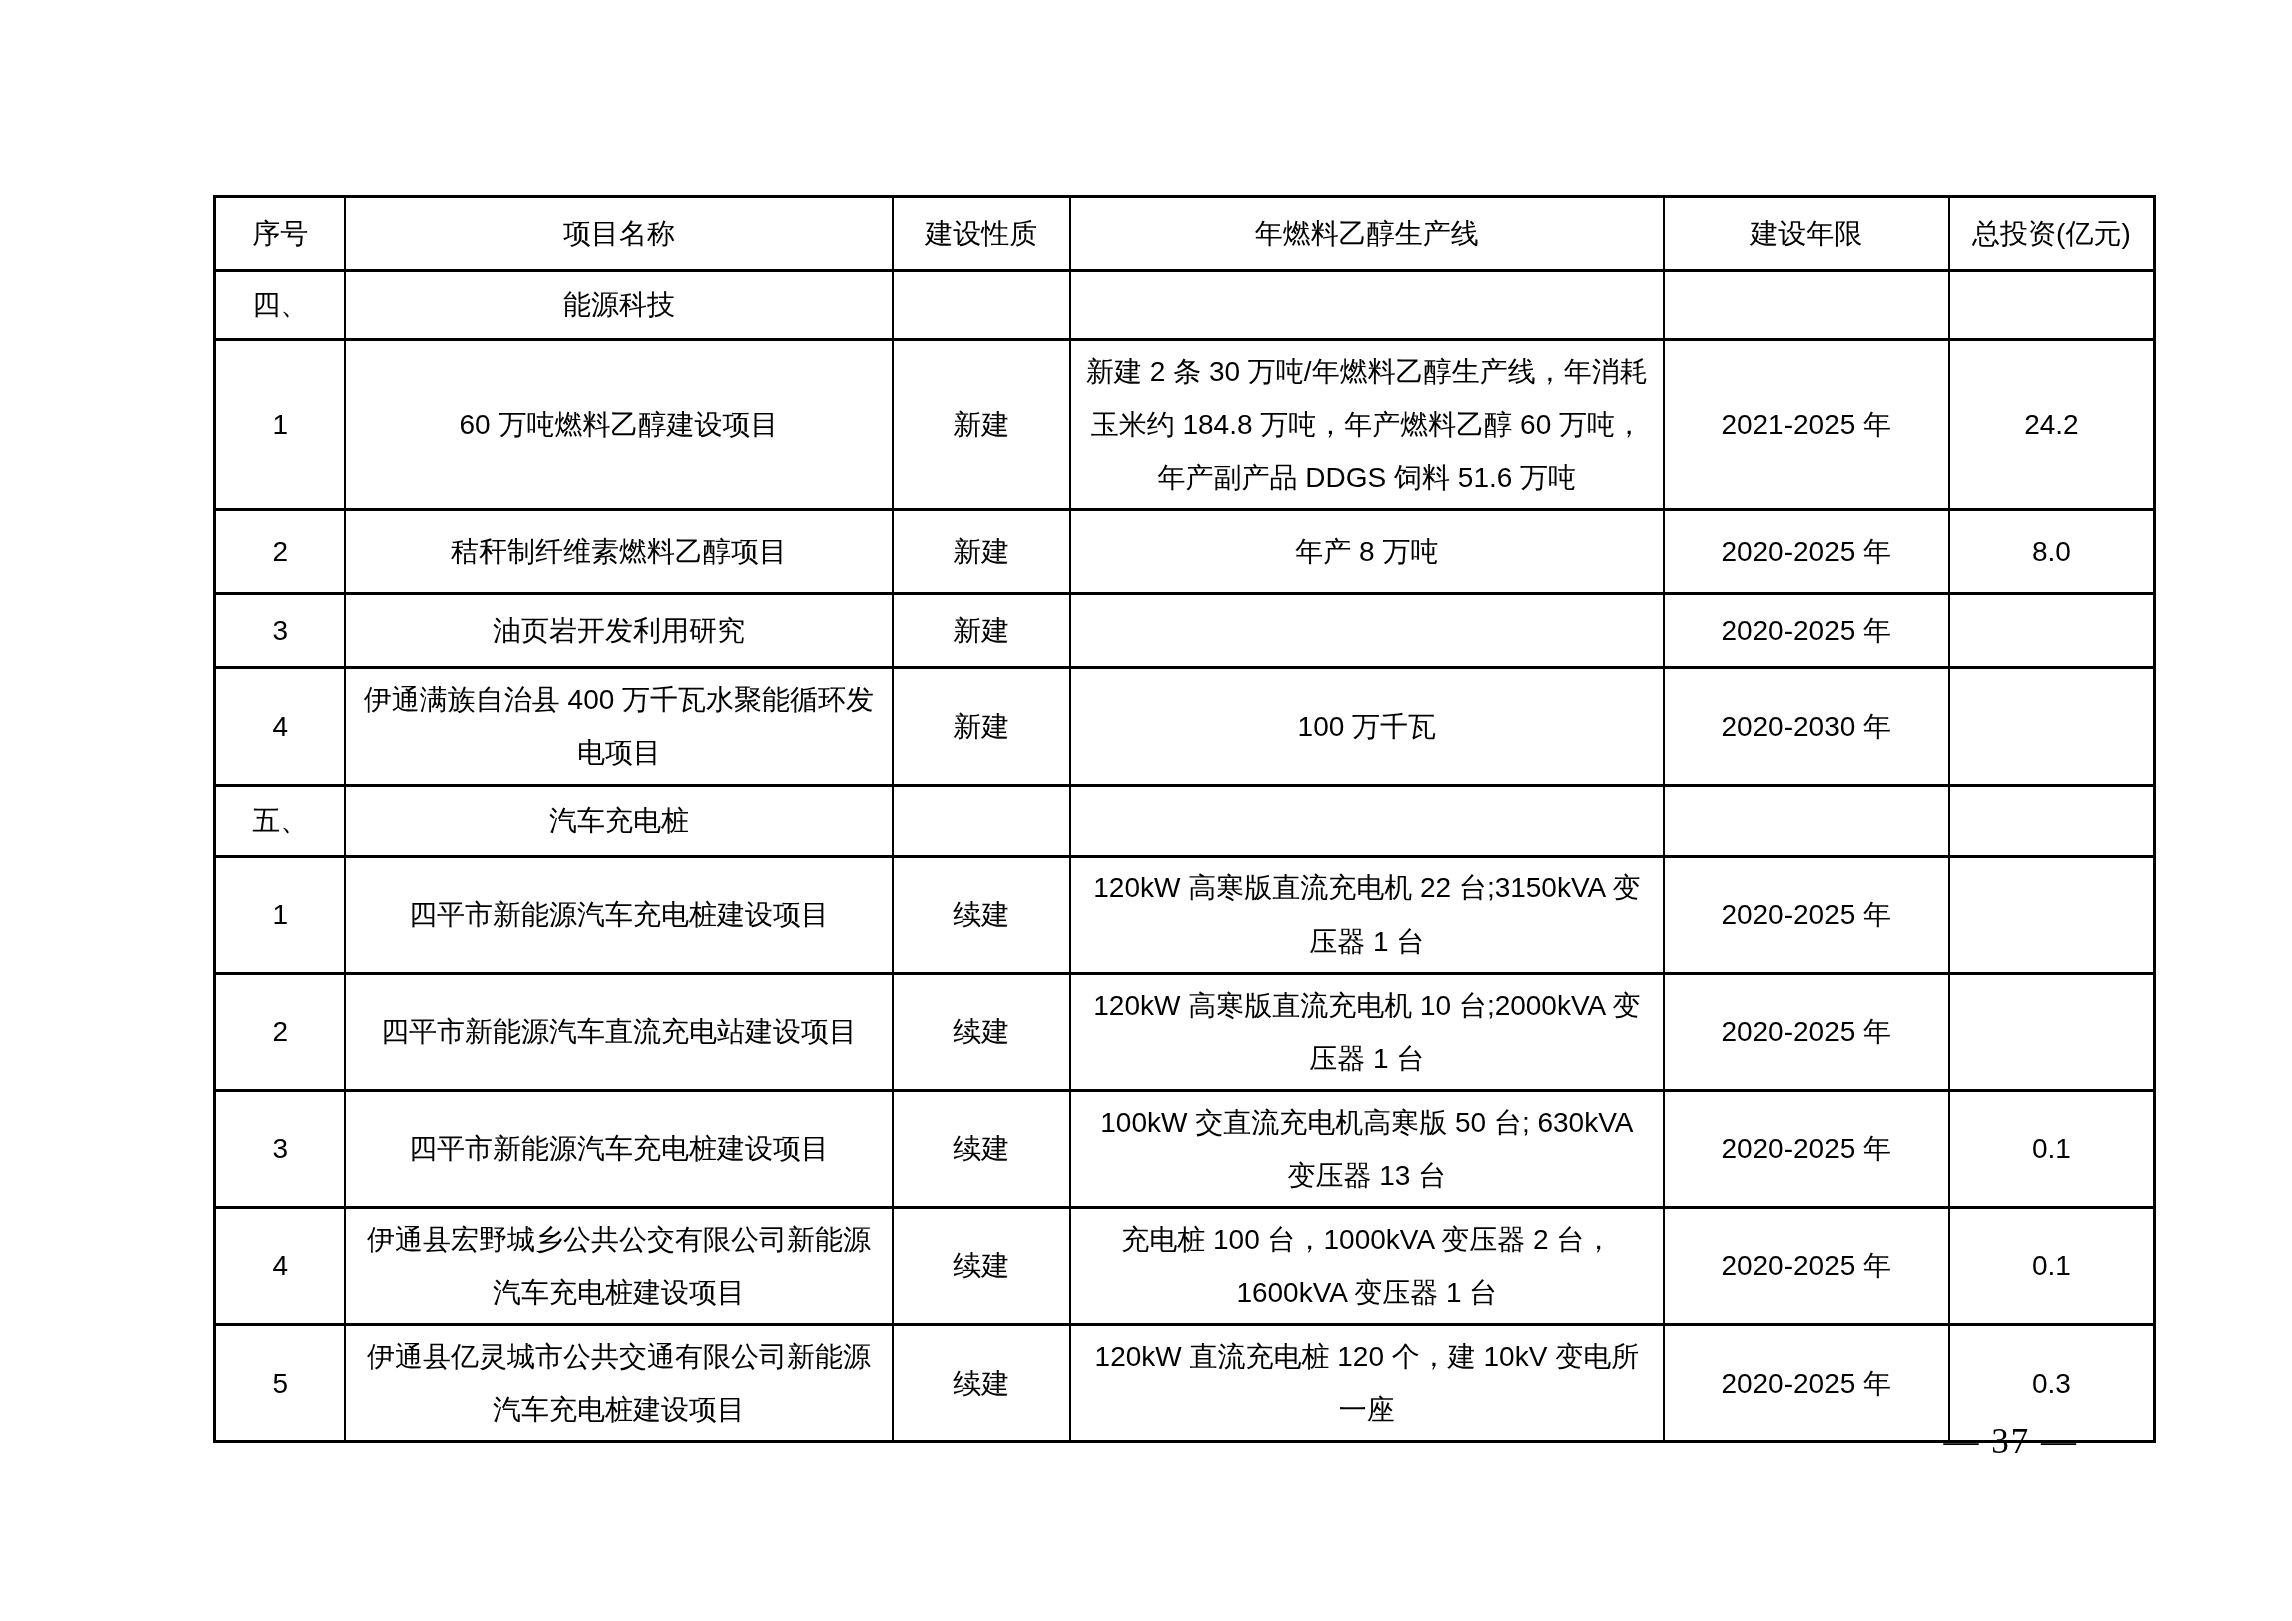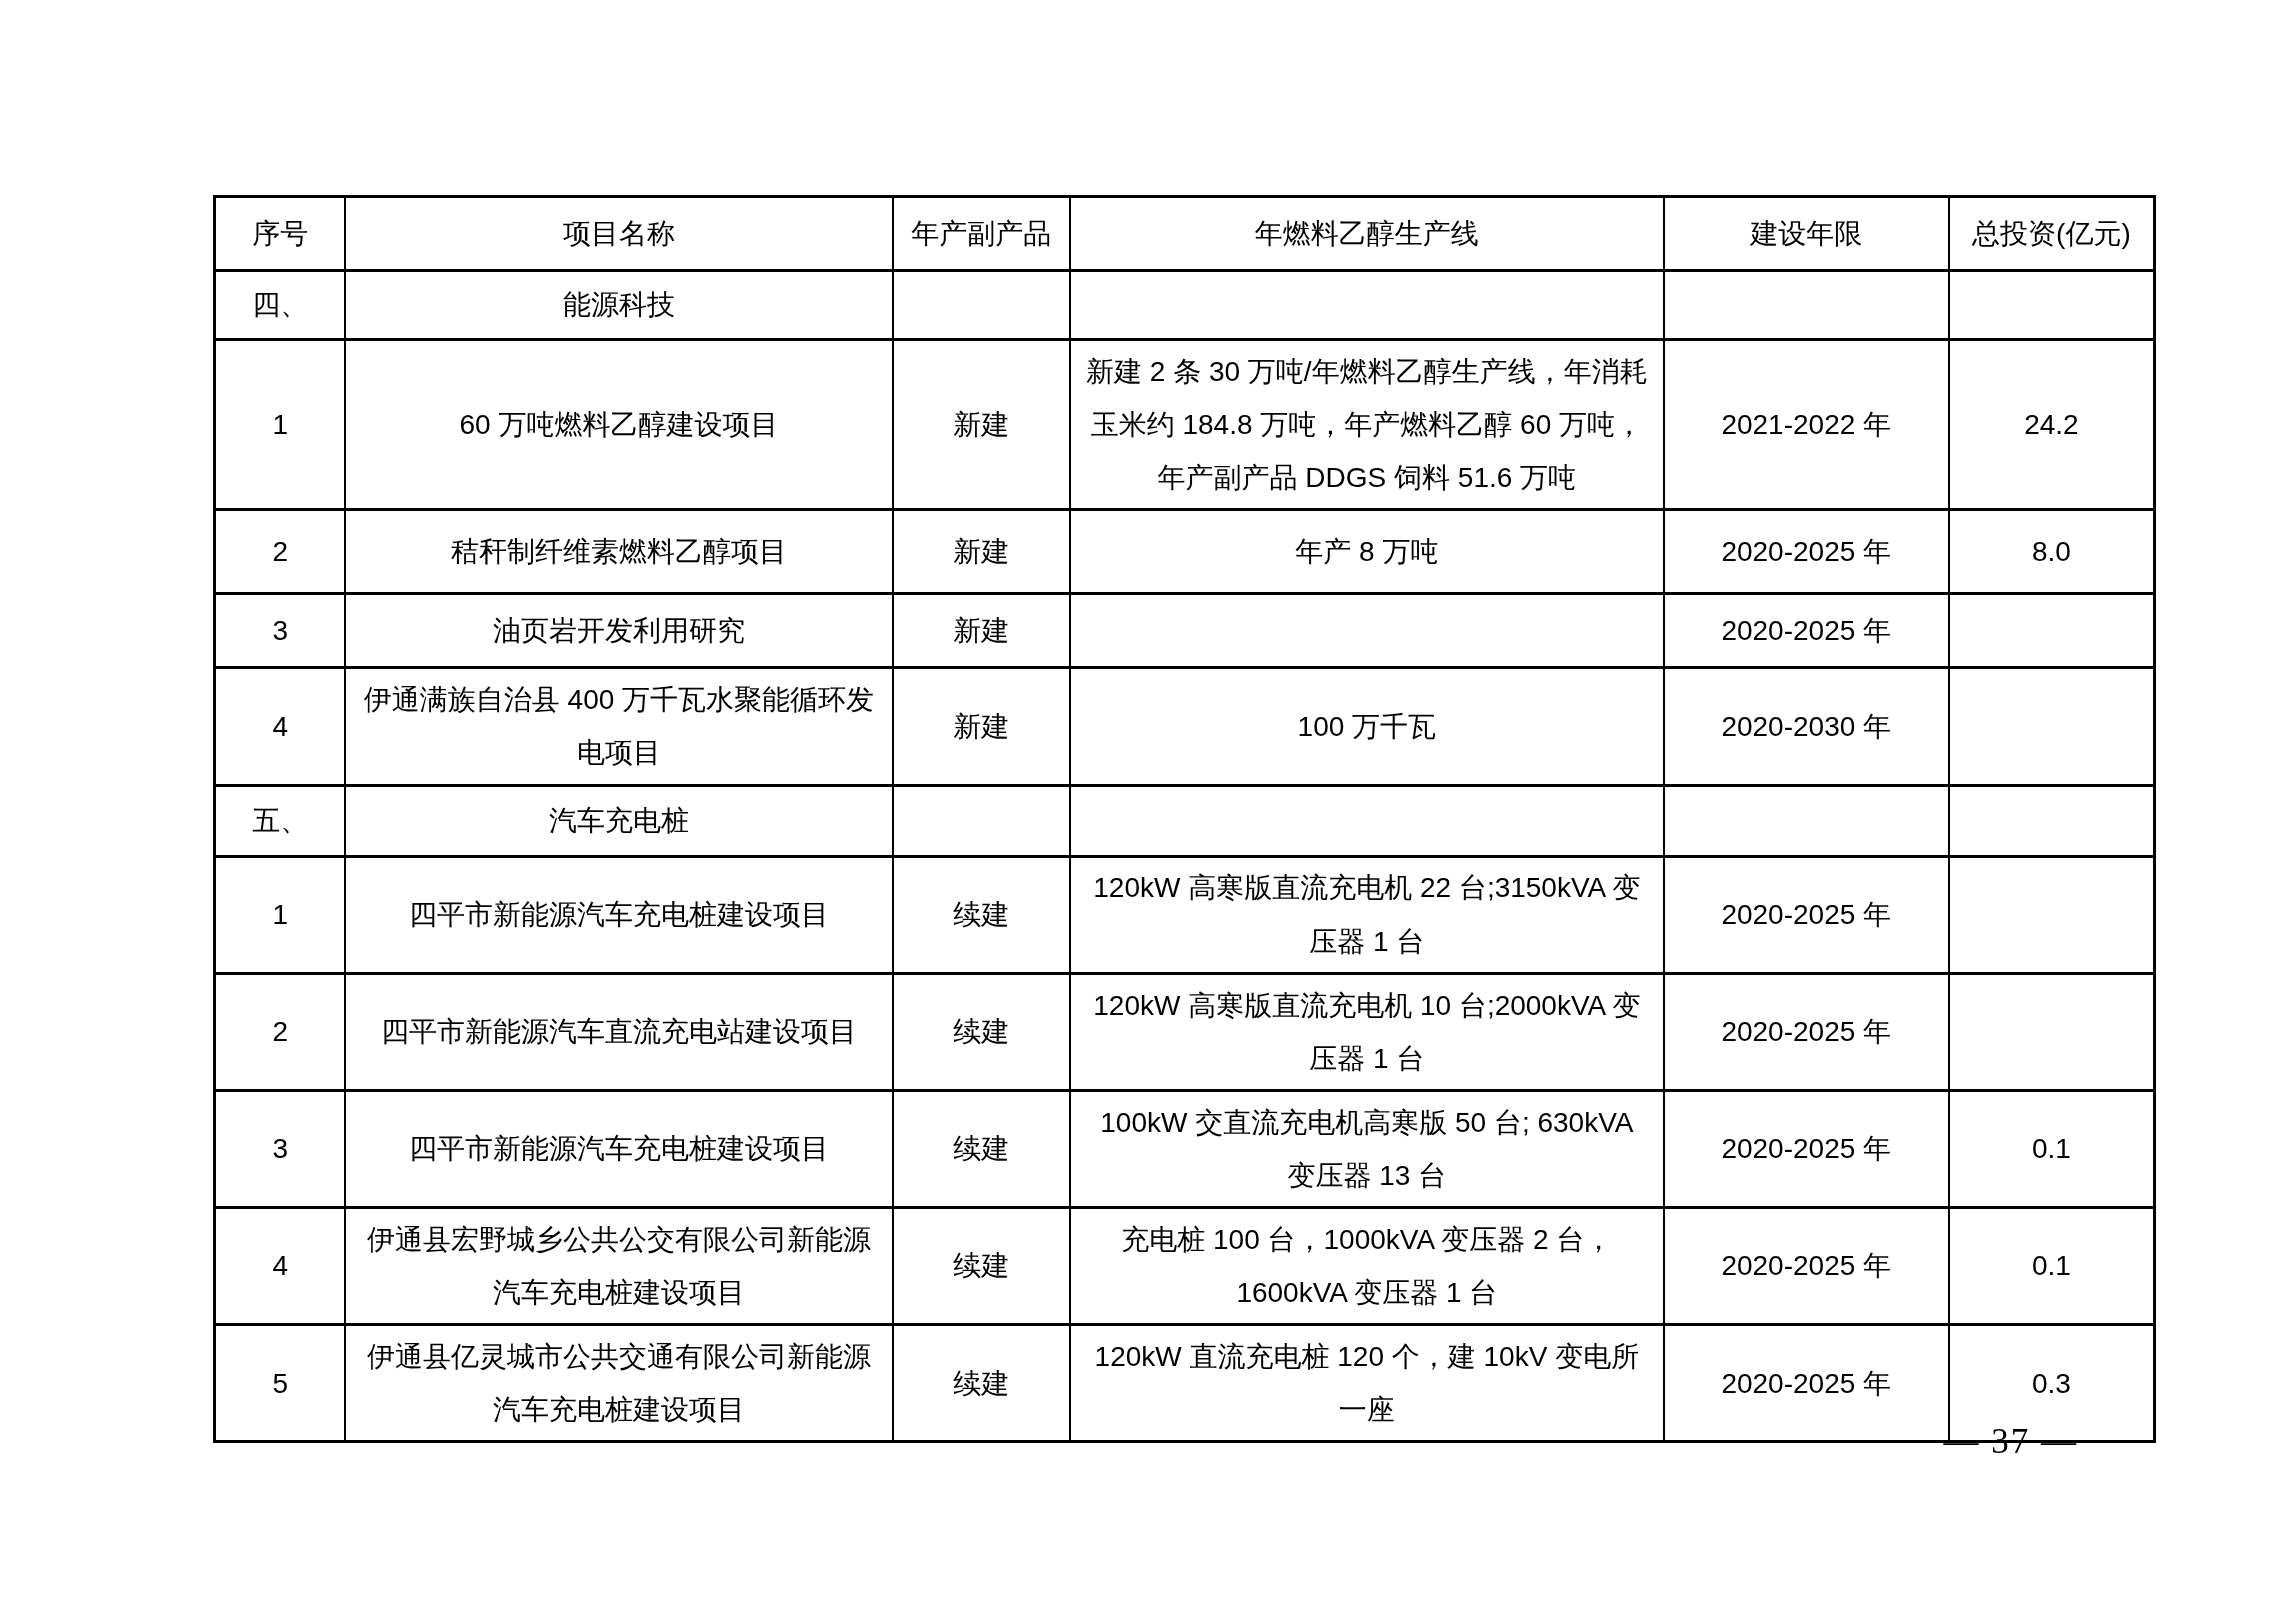--- a/index.html
+++ b/index.html
@@ -63,41 +63,41 @@
       <col style="width:28.2%">
       <col style="width:9.15%">
       <col style="width:30.6%">
       <col style="width:14.7%">
       <col style="width:10.6%">
     </colgroup>
     <tbody>
       <tr style="height:74px">
         <td class="c-index">序号</td>
         <td class="c-name">项目名称</td>
-        <td class="c-nature">年产副产品</td>
+        <td class="c-nature">建设性质</td>
         <td class="c-scale">年燃料乙醇生产线</td>
         <td class="c-years">建设年限</td>
         <td class="c-invest">总投资(亿元)</td>
       </tr>
 
       <tr style="height:69px">
         <td class="c-index">四、</td>
         <td class="c-name">能源科技</td>
         <td class="c-nature"></td>
         <td class="c-scale"></td>
         <td class="c-years"></td>
         <td class="c-invest"></td>
       </tr>
 
       <tr style="height:164px">
         <td class="c-index">1</td>
         <td class="c-name">60 万吨燃料乙醇建设项目</td>
         <td class="c-nature">新建</td>
         <td class="c-scale">新建 2 条 30 万吨/年燃料乙醇生产线，年消耗玉米约 184.8 万吨，年产燃料乙醇 60 万吨，年产副产品 DDGS 饲料 51.6 万吨</td>
-        <td class="c-years">2021-2022 年</td>
+        <td class="c-years">2021-2025 年</td>
         <td class="c-invest">24.2</td>
       </tr>
 
       <tr style="height:84px">
         <td class="c-index">2</td>
         <td class="c-name">秸秆制纤维素燃料乙醇项目</td>
         <td class="c-nature">新建</td>
         <td class="c-scale">年产 8 万吨</td>
         <td class="c-years">2020-2025 年</td>
         <td class="c-invest">8.0</td>

